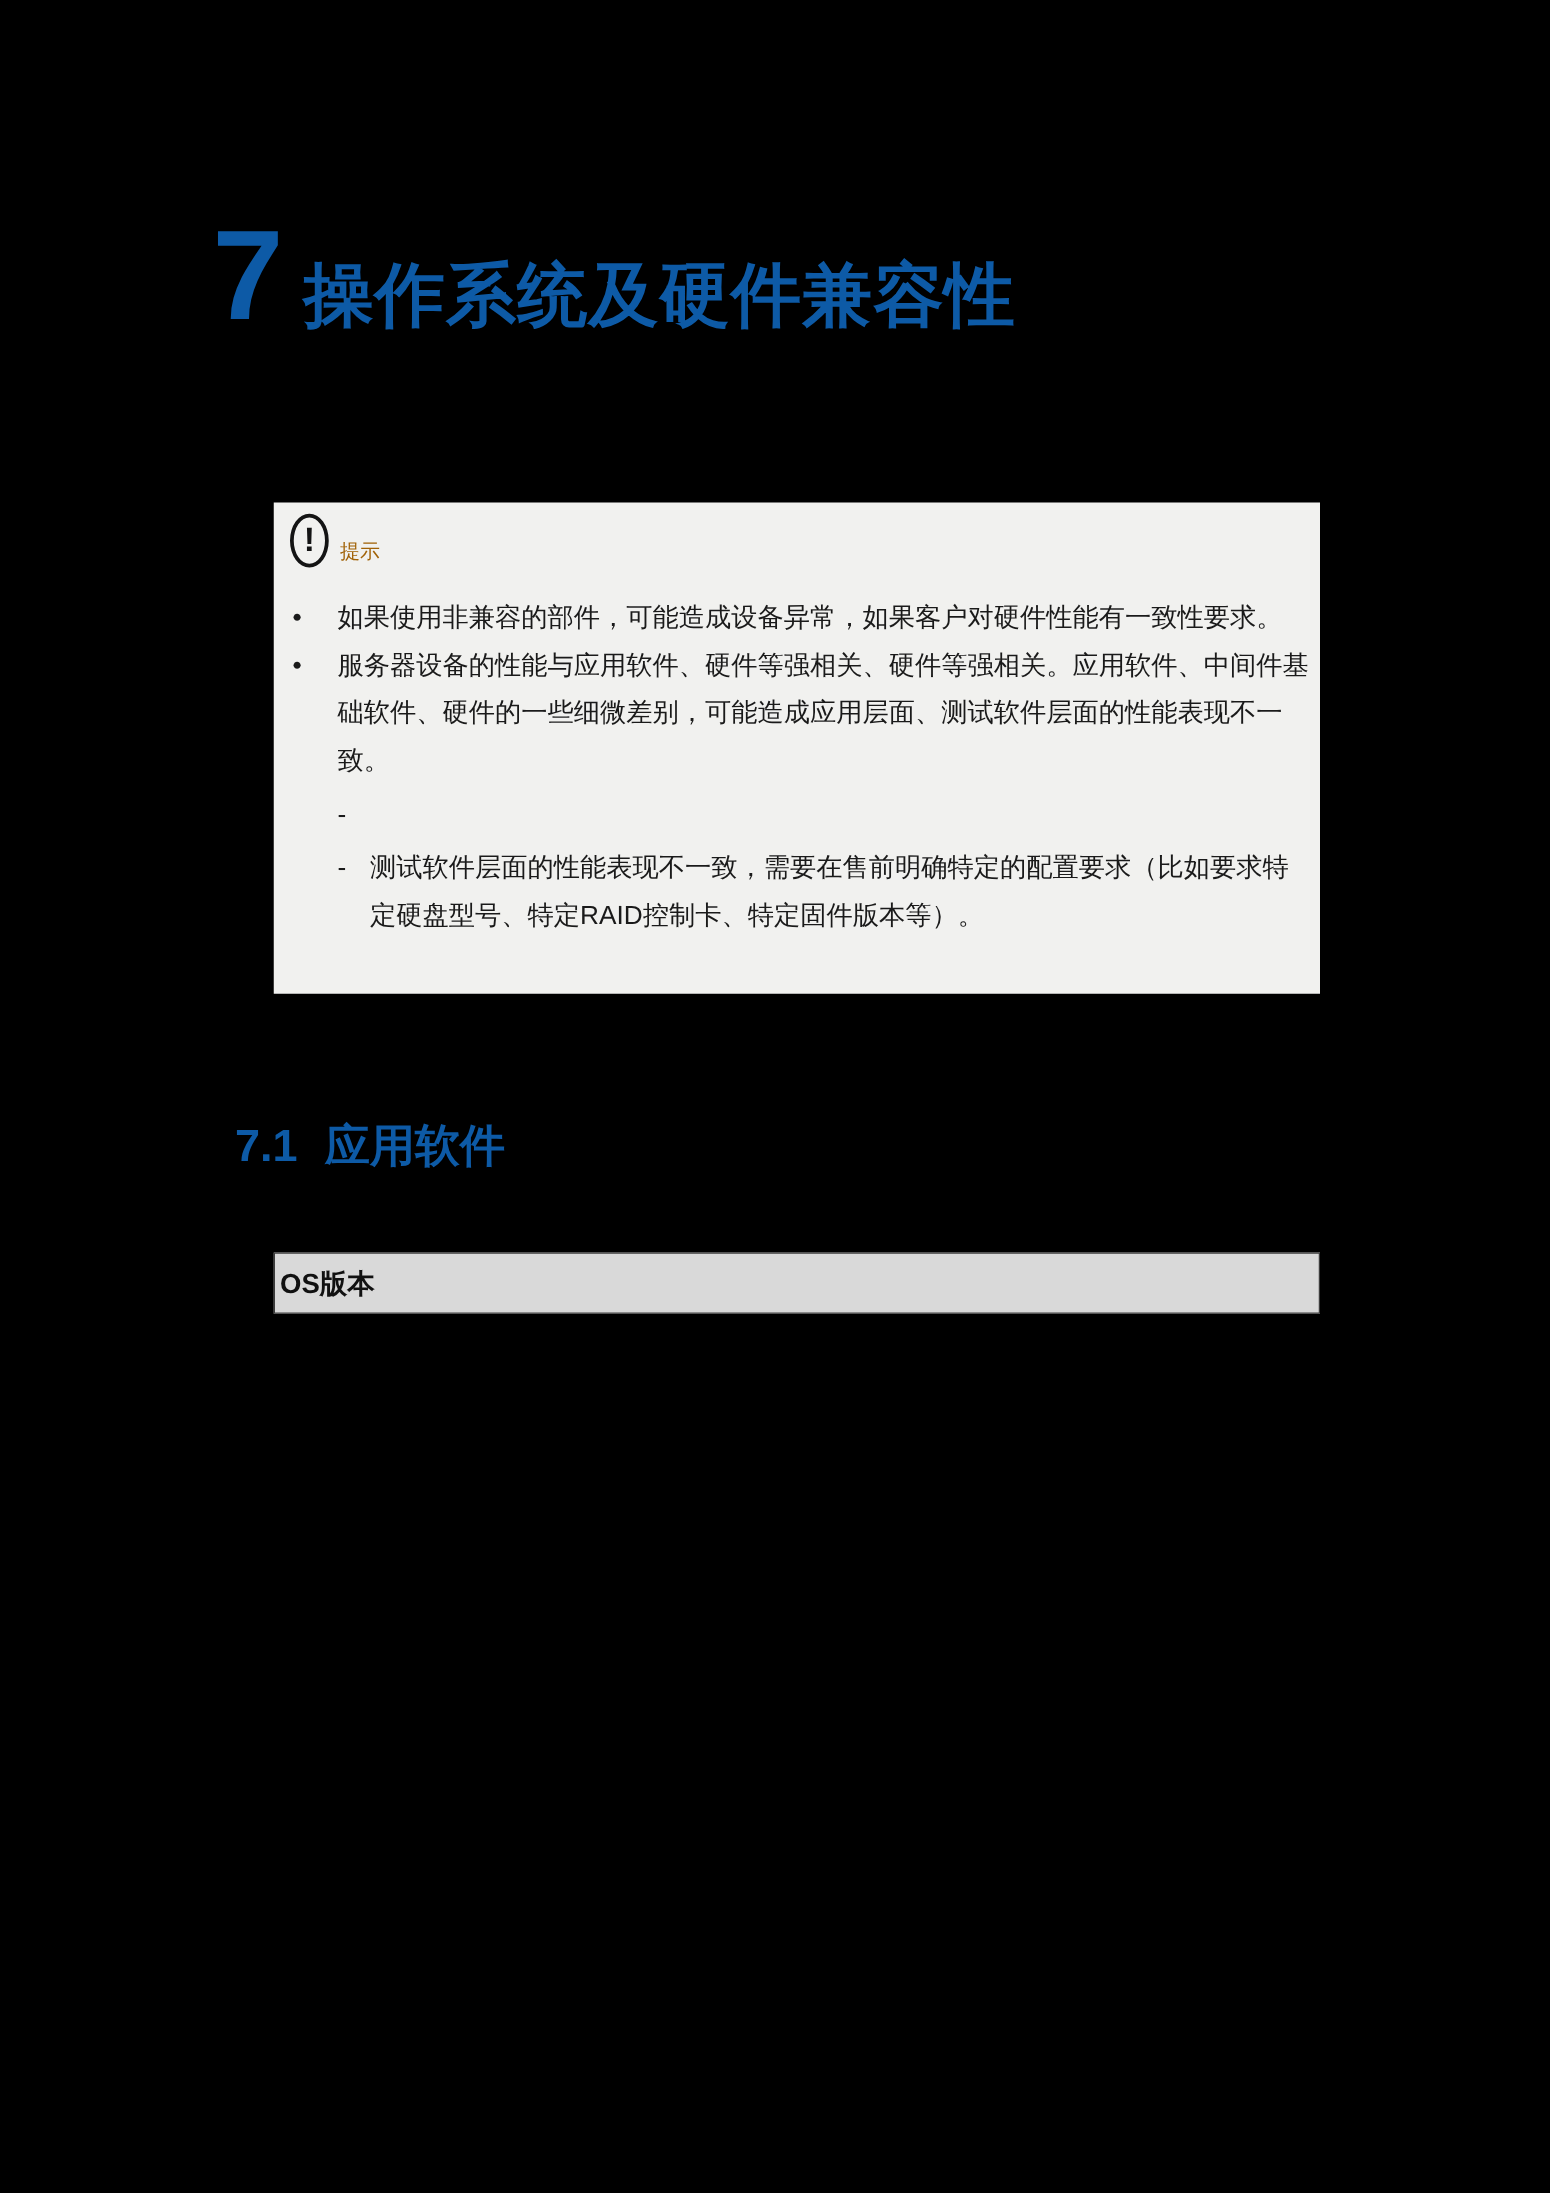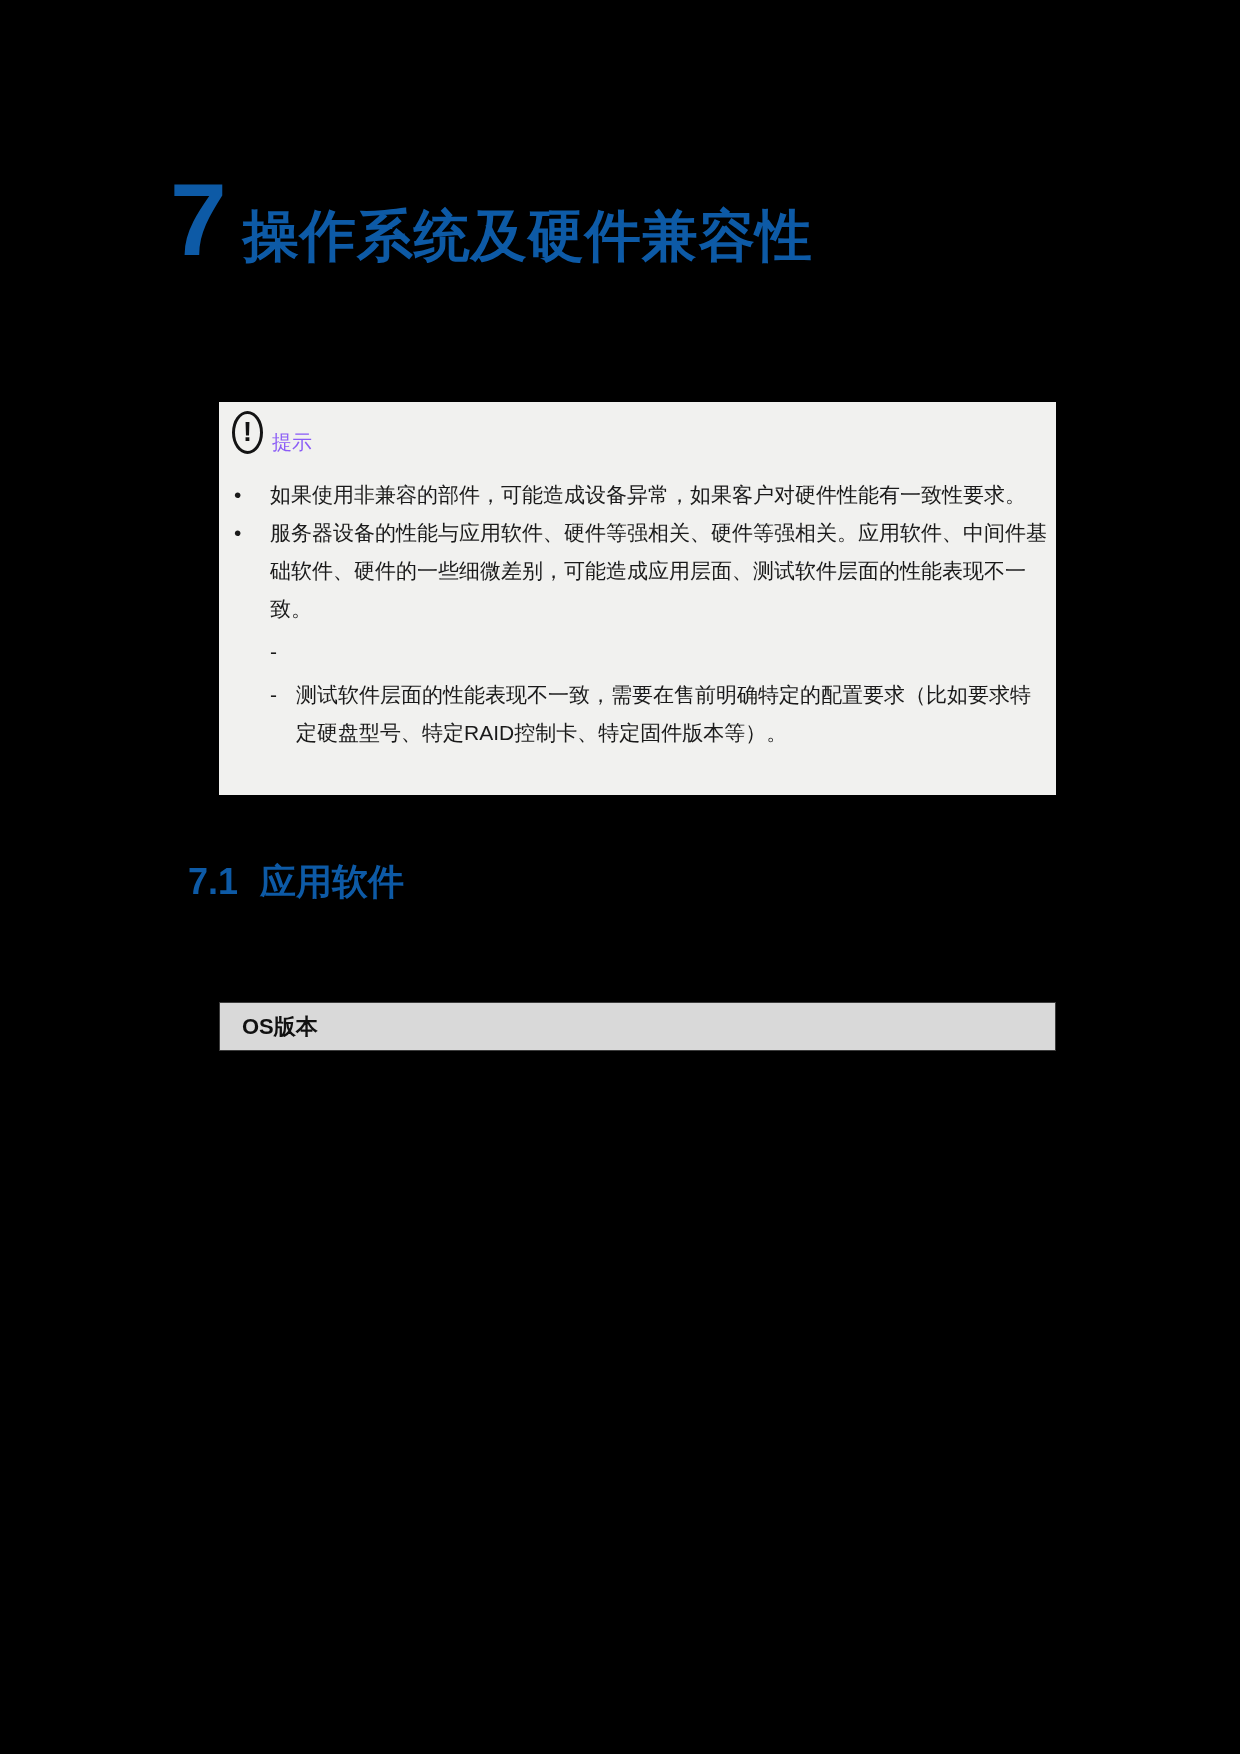--- a/index.html
+++ b/index.html
@@ -62,22 +62,22 @@
     align-items: center;
     justify-content: center;
   }
   .tip-icon-mark {
     font-size: 27px;
     font-weight: 700;
     color: #141414;
     line-height: 27px;
   }
   .tip-label {
-    font-size: 20px;
-    color: #8b5cf6;
+    font-size: 16px;
+    color: #a16207;
     line-height: 24px;
   }
   .tip-body {
     position: absolute;
     top: 74px;
     left: 12px;
     right: 0;
     color: #1a1a1a;
   }
   .bullet-row { display: flex; }
@@ -105,42 +105,42 @@
   }
   .sub-text {
     width: 742px;
     font-size: 21px;
     line-height: 38px;
   }
   
   .section-heading {
     position: absolute;
     left: 188px;
-    top: 858px;
+    top: 893px;
     display: flex;
     align-items: baseline;
     gap: 22px;
     color: #0d5aa6;
     font-size: 36px;
     font-weight: 700;
     white-space: nowrap;
   }
   
   .os-header-bar {
     position: absolute;
     left: 219px;
     top: 1002px;
     width: 837px;
     height: 49px;
     background: #d9d9d9;
     border: 1px solid #3c3c3c;
     box-sizing: border-box;
     display: flex;
     align-items: center;
-    padding-left: 22px;
+    padding-left: 4px;
   }
   .os-header-text {
     font-size: 22px;
     font-weight: 700;
     color: #111111;
   }
 </style>
 </head>
 <body>
 

